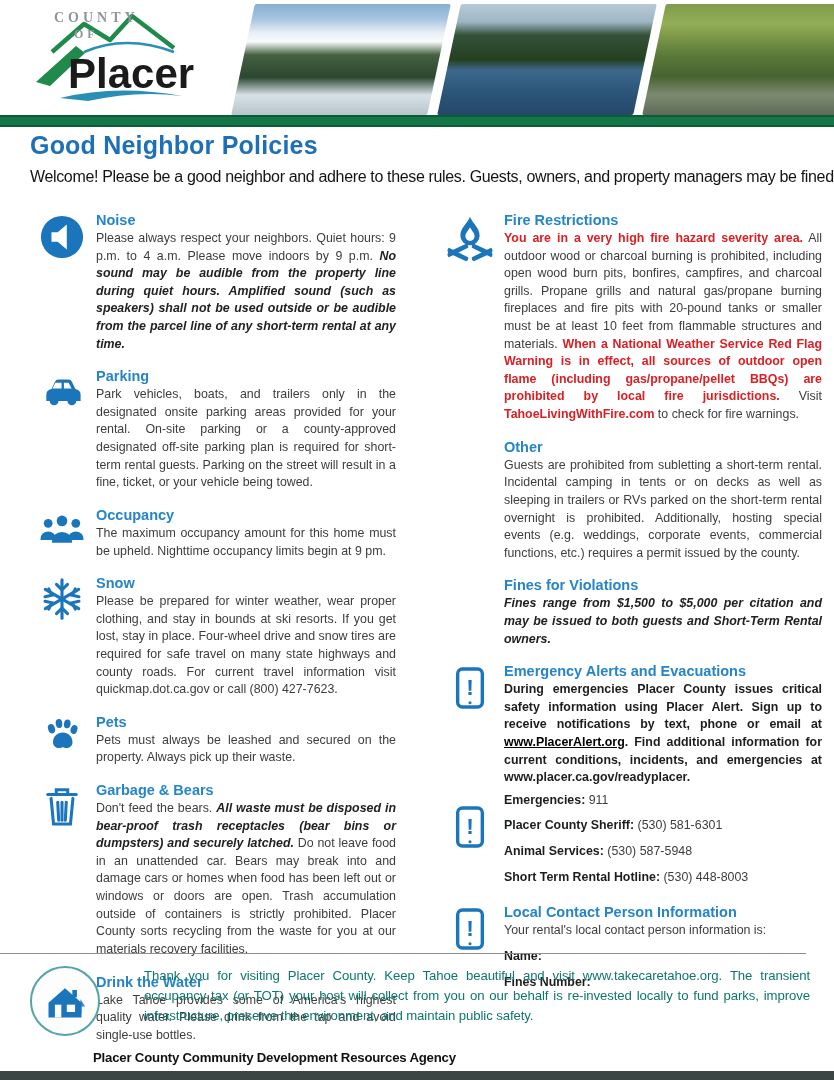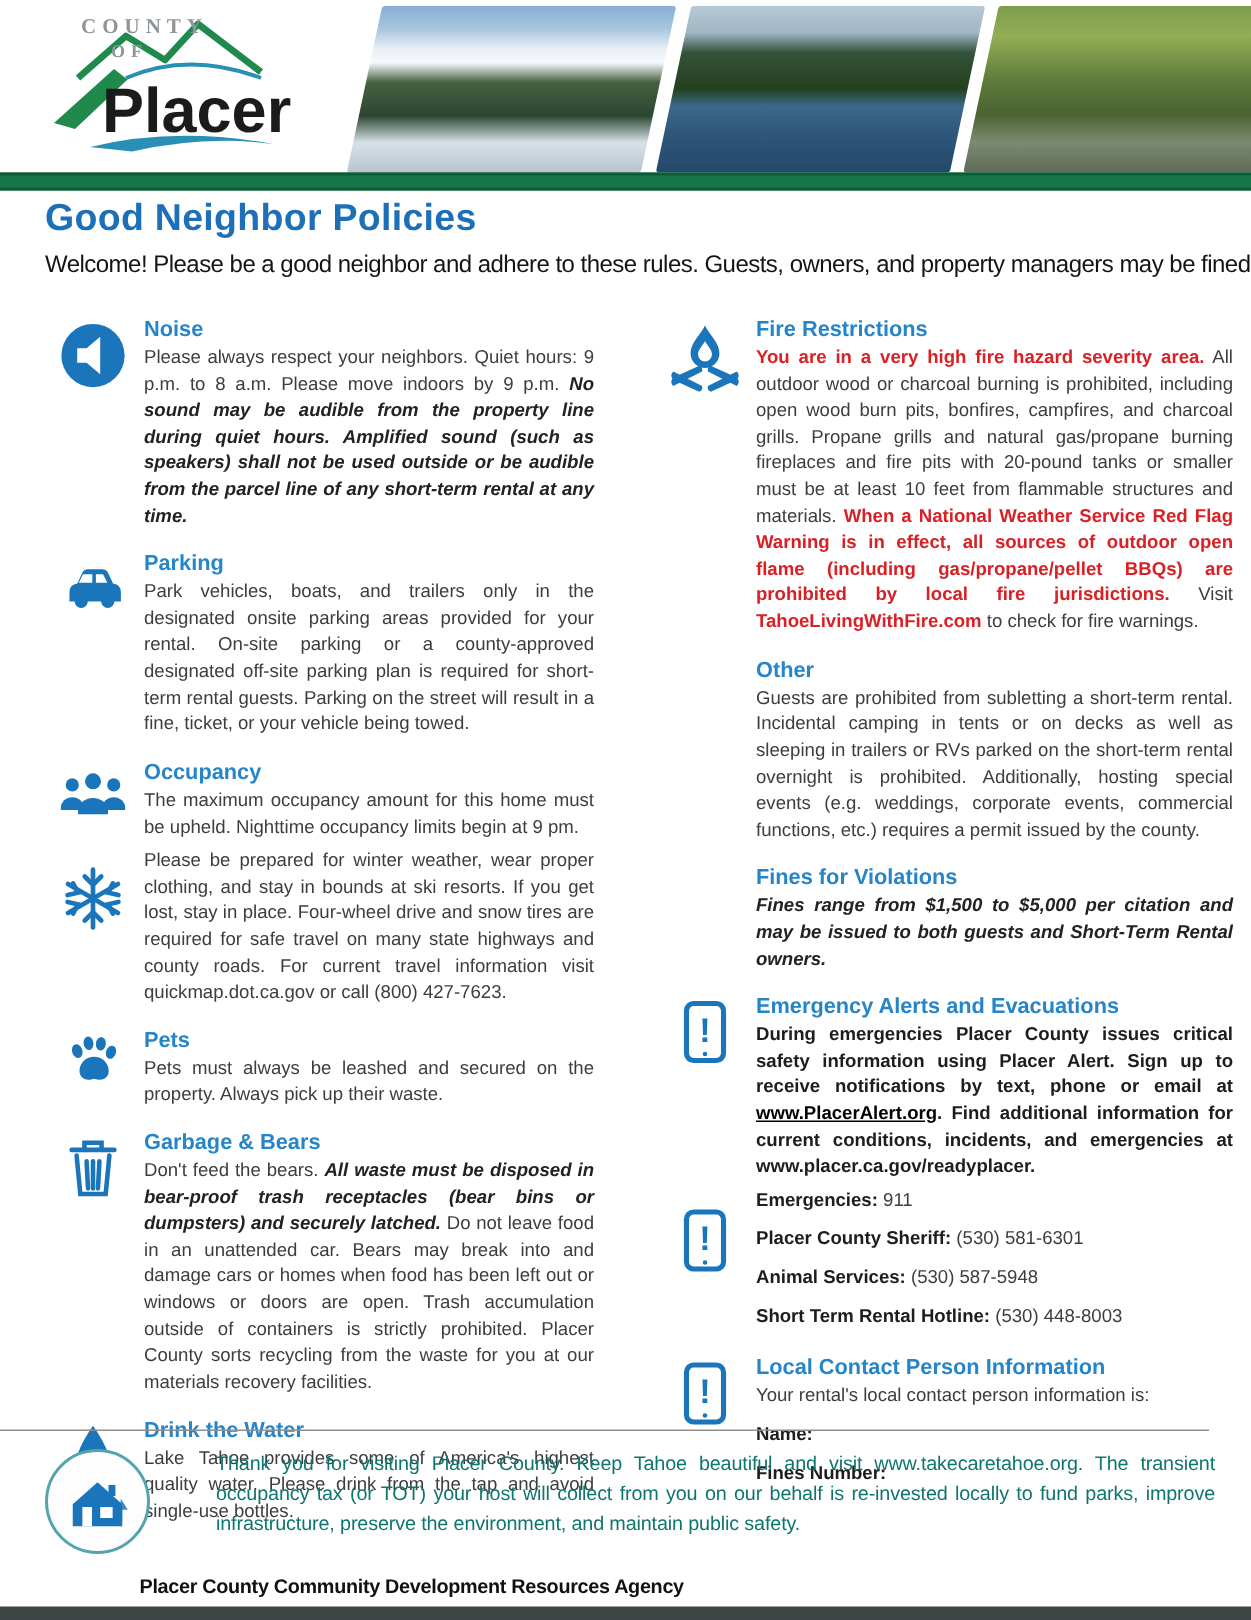--- a/index.html
+++ b/index.html
@@ -172,21 +172,21 @@
   <div class="columns">
     <div class="col-left">
         <div class="section">
           <div class="icon-cell">
             <svg class="icon icon-speaker-icon">
               <use href="#sym-speaker-icon" xlink:href="#sym-speaker-icon"></use>
             </svg>
           </div>
           <div class="content">
             <h3 class="sec-title">Noise</h3>
-            <p class="sec-p"><span class="seg-n">Please always respect your neighbors. Quiet hours: 9 p.m. to 8 a.m. Please move indoors by 9 p.m. </span><span class="seg-bi">No sound may be audible from the property line during quiet hours. Amplified sound (such as speakers) shall not be used outside or be audible from the parcel line of any short-term rental at any time.</span></p>
+            <p class="sec-p"><span class="seg-n">Please always respect your neighbors. Quiet hours: 9 p.m. to 4 a.m. Please move indoors by 9 p.m. </span><span class="seg-bi">No sound may be audible from the property line during quiet hours. Amplified sound (such as speakers) shall not be used outside or be audible from the parcel line of any short-term rental at any time.</span></p>
           </div>
         </div>
         <div class="section">
           <div class="icon-cell">
             <svg class="icon icon-car-icon">
               <use href="#sym-car-icon" xlink:href="#sym-car-icon"></use>
             </svg>
           </div>
           <div class="content">
             <h3 class="sec-title">Parking</h3>
@@ -204,20 +204,21 @@
             <p class="sec-p"><span class="seg-n">The maximum occupancy amount for this home must be upheld. Nighttime occupancy limits begin at 9 pm.</span></p>
           </div>
         </div>
         <div class="section">
           <div class="icon-cell">
             <svg class="icon icon-snowflake-icon">
               <use href="#sym-snowflake-icon" xlink:href="#sym-snowflake-icon"></use>
             </svg>
           </div>
           <div class="content">
+            <h3 class="sec-title">Snow</h3>
             <p class="sec-p"><span class="seg-n">Please be prepared for winter weather, wear proper clothing, and stay in bounds at ski resorts. If you get lost, stay in place. Four-wheel drive and snow tires are required for safe travel on many state highways and county roads. For current travel information visit quickmap.dot.ca.gov or call (800) 427-7623.</span></p>
           </div>
         </div>
         <div class="section">
           <div class="icon-cell">
             <svg class="icon icon-paw-icon">
               <use href="#sym-paw-icon" xlink:href="#sym-paw-icon"></use>
             </svg>
           </div>
           <div class="content">

